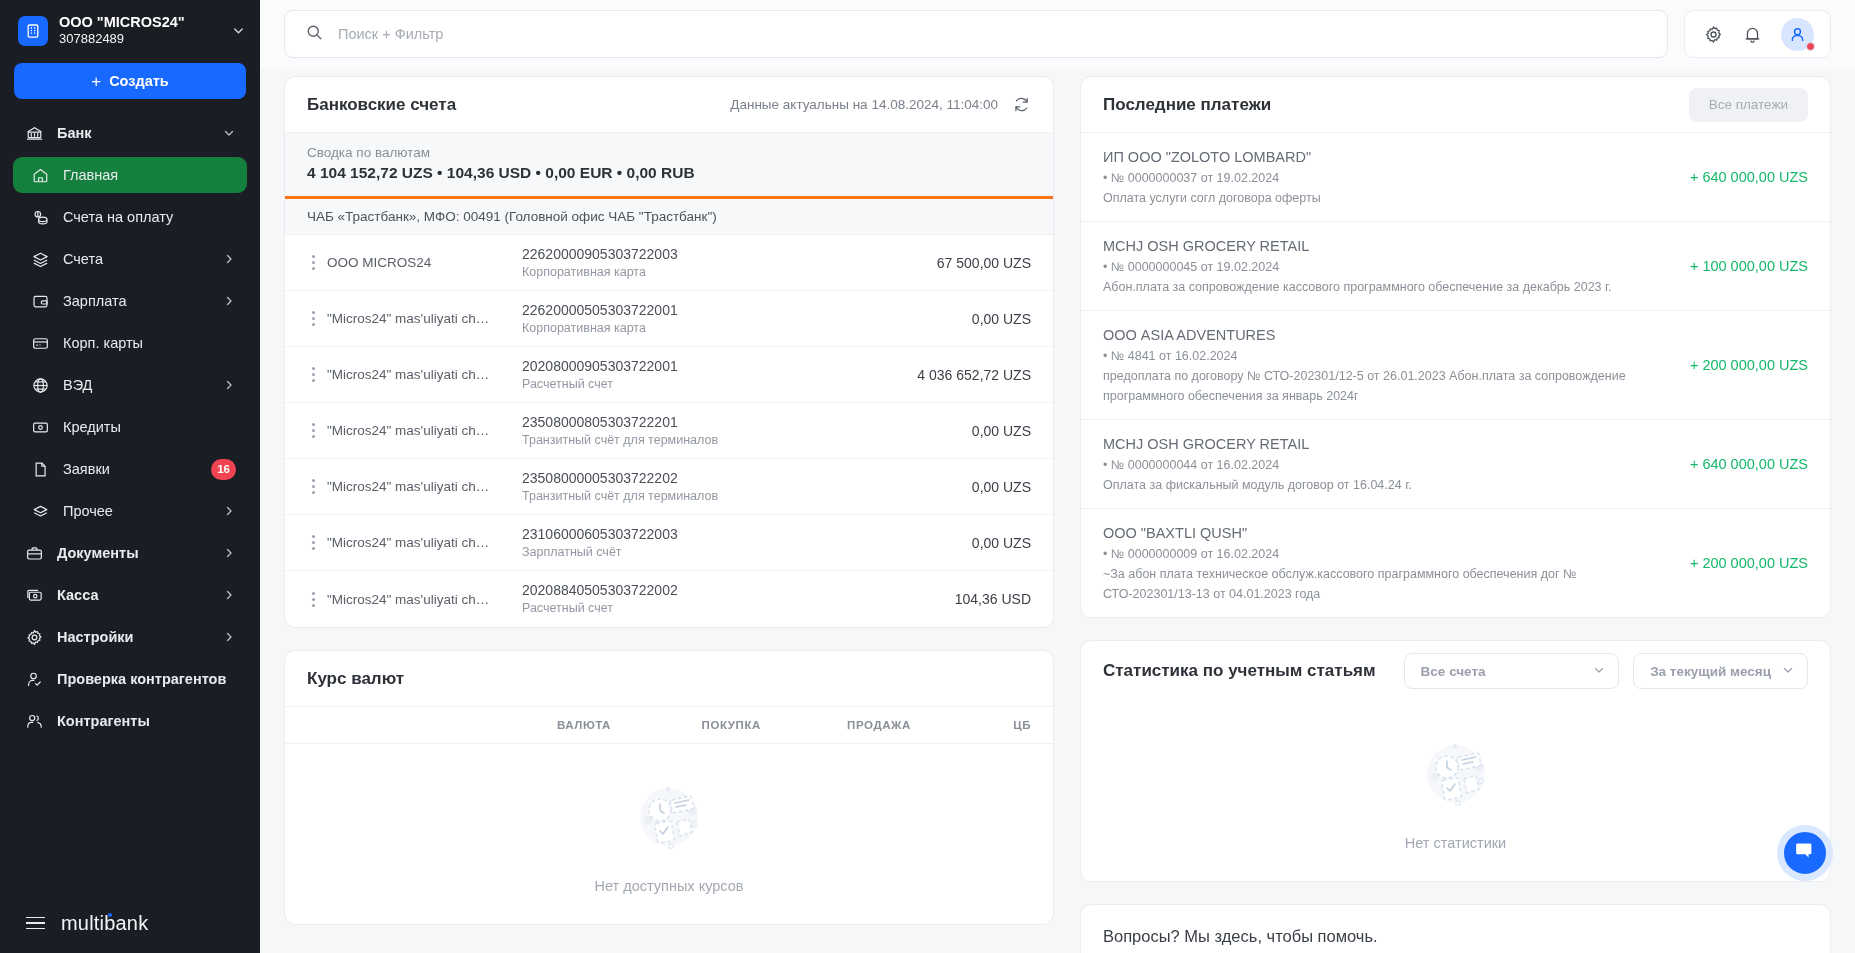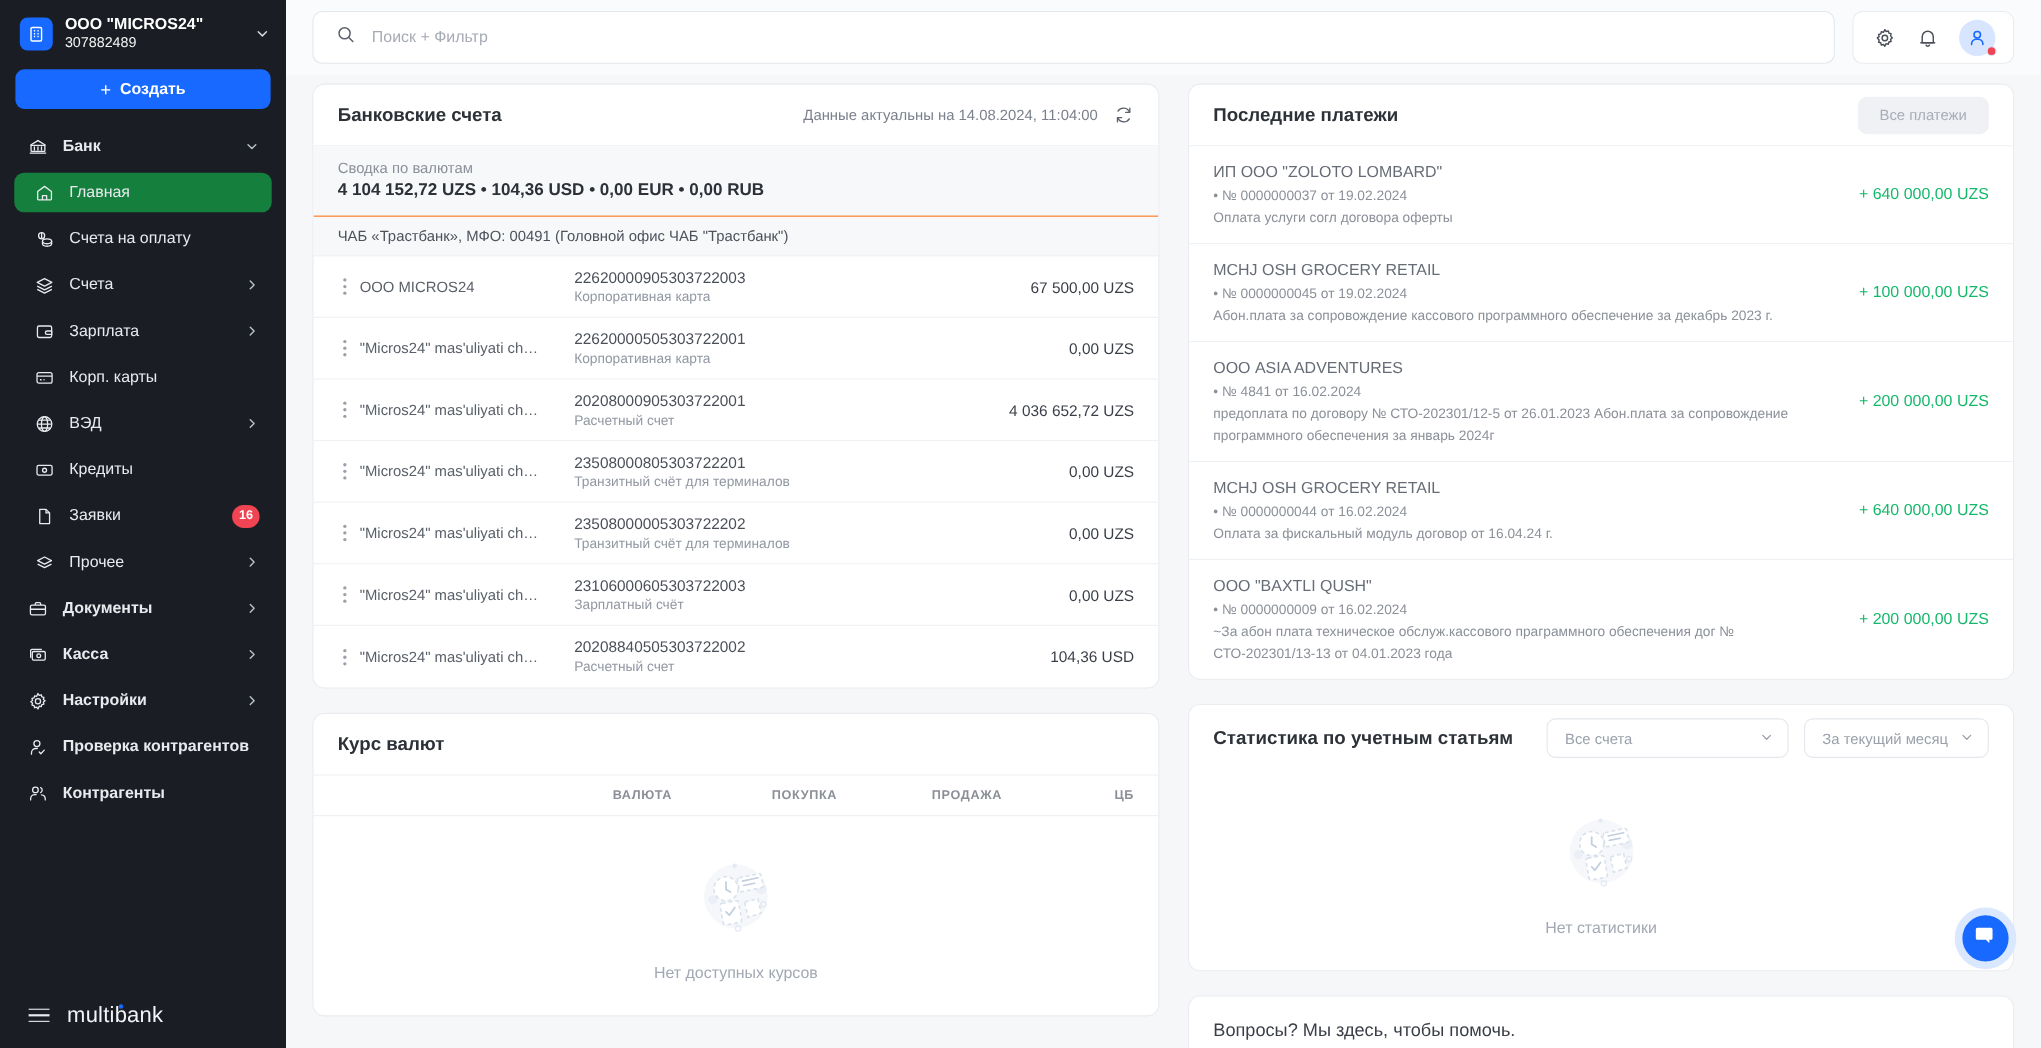--- a/index.html
+++ b/index.html
@@ -132,21 +132,21 @@
   }
   .card-title { font-size: 17px; font-weight: 700; color: #2d3138; flex: 0 0 auto; }
   .head-spacer { flex: 1 1 auto; }
   .head-note { font-size: 13.5px; color: #7b818c; }
 
   
   .summary { background: #f7f8fa; padding: 12px 22px 14px 22px; }
   .summary-label { font-size: 13.5px; color: #8b9098; margin-bottom: 4px; }
   .summary-value { font-size: 15.5px; font-weight: 700; color: #2d3138; }
   .group-row {
-    background: #f7f8fa; border-top: 1px solid #f97316; border-bottom: 1px solid #eef0f3;
+    background: #f7f8fa; border-top: 3px solid #f97316; border-bottom: 1px solid #eef0f3;
     padding: 10px 22px; font-size: 13.5px; color: #4d525b;
   }
   .acct-row {
     display: flex; align-items: center; height: 56px;
     border-bottom: 1px solid #f0f1f4; padding: 0 22px 0 14px; gap: 0;
   }
   .acct-row:last-child { border-bottom: none; }
   .kebab {
     width: 28px; flex: 0 0 auto; display: flex; flex-direction: column;
     align-items: center; gap: 3px; cursor: pointer;
@@ -198,21 +198,21 @@
     text-align: right;
   }
 
   
   .select {
     height: 36px; border: 1px solid #e4e7eb; border-radius: 8px;
     display: flex; align-items: center; gap: 10px; padding: 0 12px 0 16px;
     font-size: 13.5px; color: #9ba1ab; cursor: pointer; background: #fff;
   }
   .select.wide { width: 220px; }
-  .select .sv { flex: 1 1 auto; white-space: nowrap; }
+  .select .sv { flex: 1 1 auto; white-space: nowrap; font-weight: bold; }
   .stats-head { height: 60px; display: flex; align-items: center; padding: 0 22px; gap: 14px; }
 
   
   .help-card { padding: 22px 22px 18px 22px; position: relative; }
   .help-title { font-size: 16.5px; color: #3a3f47; font-weight: 400; margin-bottom: 18px; }
 
   .chat-fab {
     position: absolute; right: 22px; bottom: 72px;
     width: 56px; height: 56px; border-radius: 50%;
     background: #1769ff; border: 7px solid #d9e7ff;

